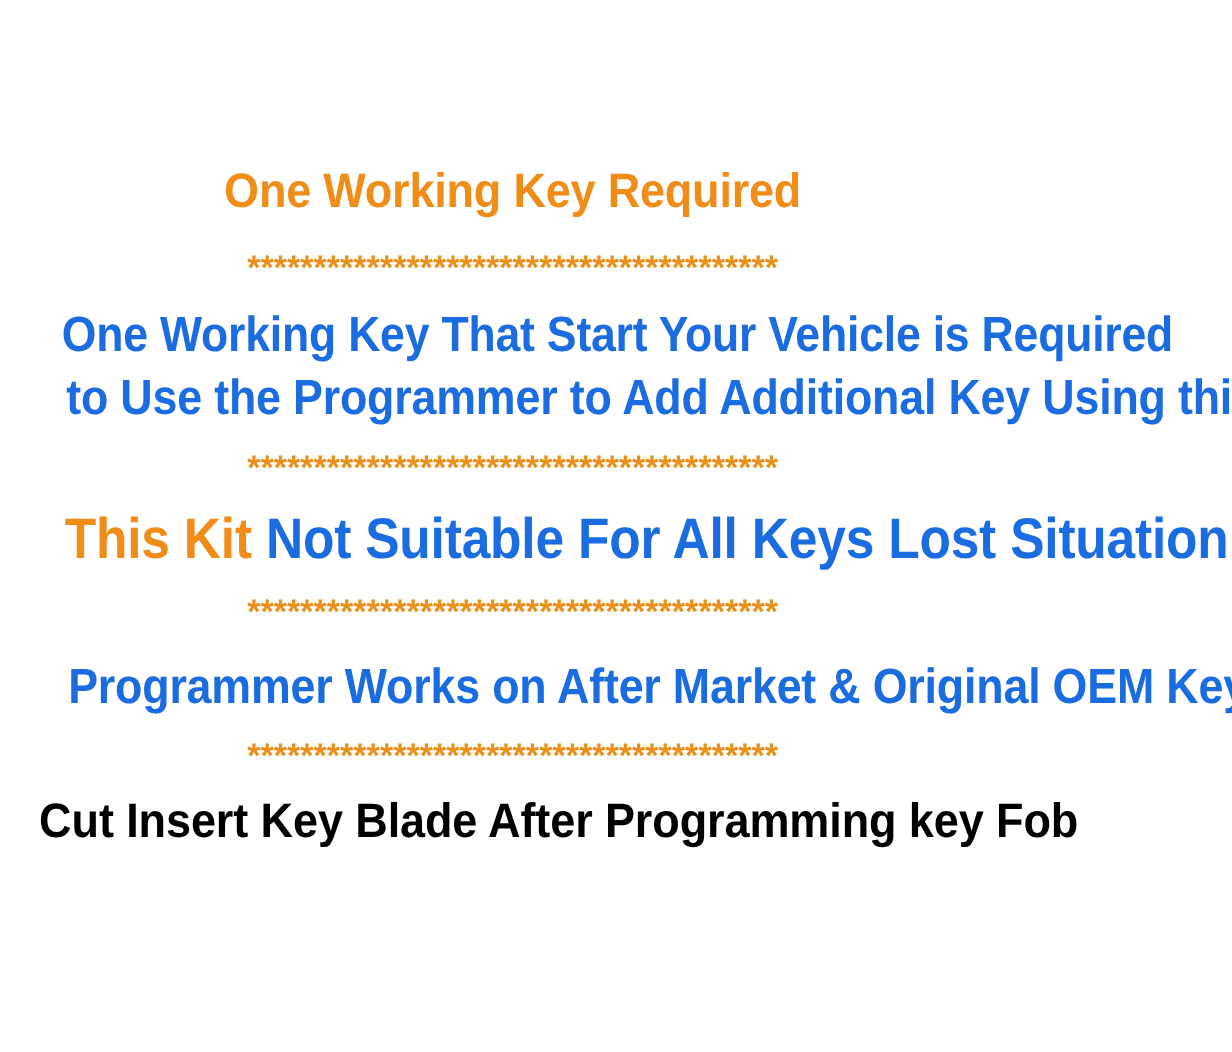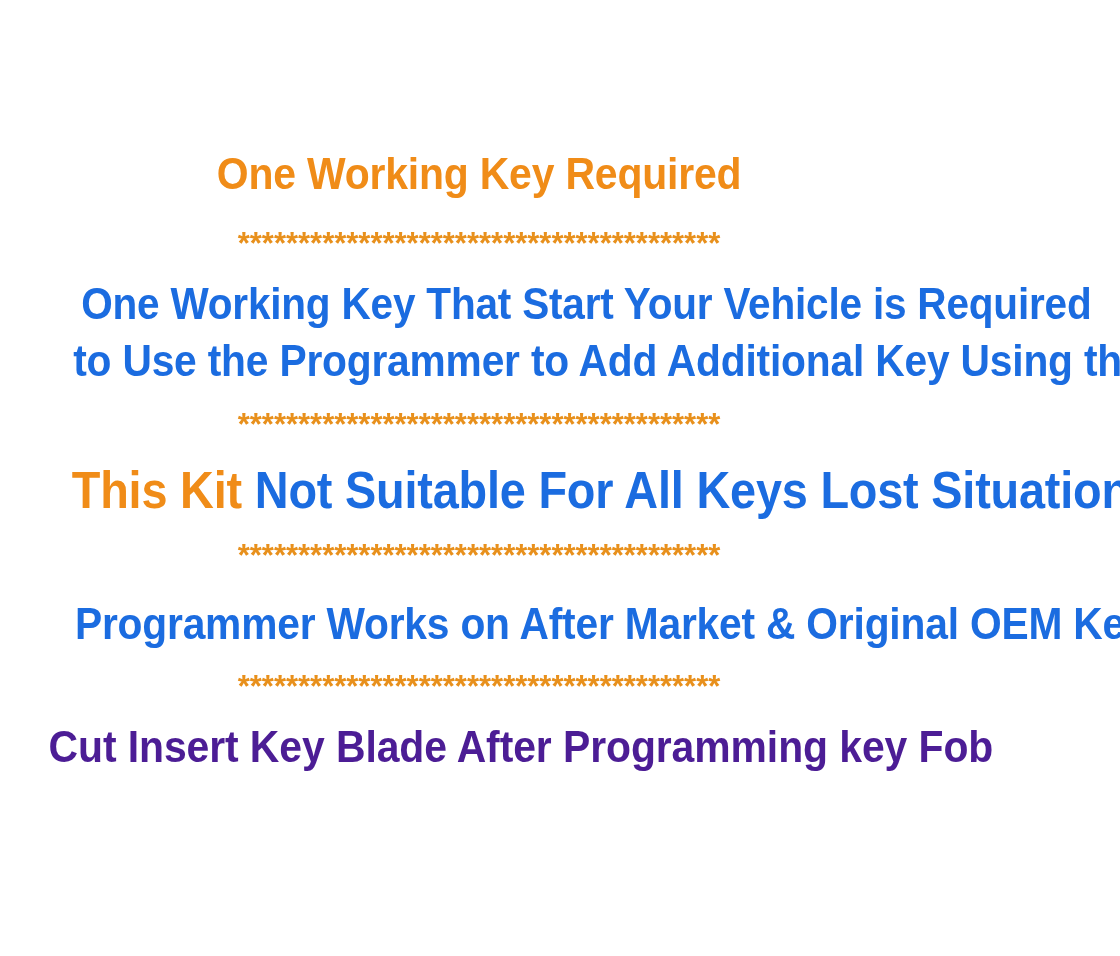--- a/index.html
+++ b/index.html
@@ -18,21 +18,21 @@
   #poster {
     position: relative;
     width: 1120px;
     height: 956px;
     background: #ffffff;
     box-sizing: border-box;
   }
 
   .row {
     position: absolute;
-    left: 13px;
+    left: 0;
     width: 932px;
     text-align: center;
     white-space: nowrap;
     font-weight: 700;
     line-height: 1;
   }
 
   
   .headline {
     top: 152px;
@@ -67,21 +67,21 @@
   .body-line {
     font-size: 45px;
     color: #1B6CE0;
     letter-spacing: -0.2px;
   }
   .body-line .inner {
     display: inline-block;
     transform-origin: center center;
   }
 
-  .line-vehicle     { top: 281px; padding-left: 12px; }
+  .line-vehicle     { top: 281px; }
   .line-vehicle .inner     { transform: scaleX(0.90); }
 
   .line-programmer-use { top: 338px; }
   .line-programmer-use .inner { transform: scaleX(0.905); }
 
   .line-notsuitable { top: 464px; font-size: 52px; }
   .line-notsuitable .inner { transform: scaleX(0.90); }
 
   .line-aftermarket { top: 601px; font-size: 45px; }
   .line-aftermarket .inner { transform: scaleX(0.905); }
@@ -136,17 +136,17 @@
   </div>
 
   <div class="row body-line line-aftermarket" style="color: rgb(27, 108, 224);">
     <span class="inner">Programmer Works on After Market &amp; Original OEM Key Fobs</span>
   </div>
 
   <div class="row stars stars-4" style="color: rgb(232, 144, 28);">
     <span class="inner">****************************************</span>
   </div>
 
-  <div class="row line-cut" style="color: #4c1d95; text-align: center;">
+  <div class="row line-cut" style="color: #000000; text-align: center;">
     <span class="inner">Cut Insert Key Blade After Programming key Fob</span>
   </div>
 
 </div>
 
 </body></html>

